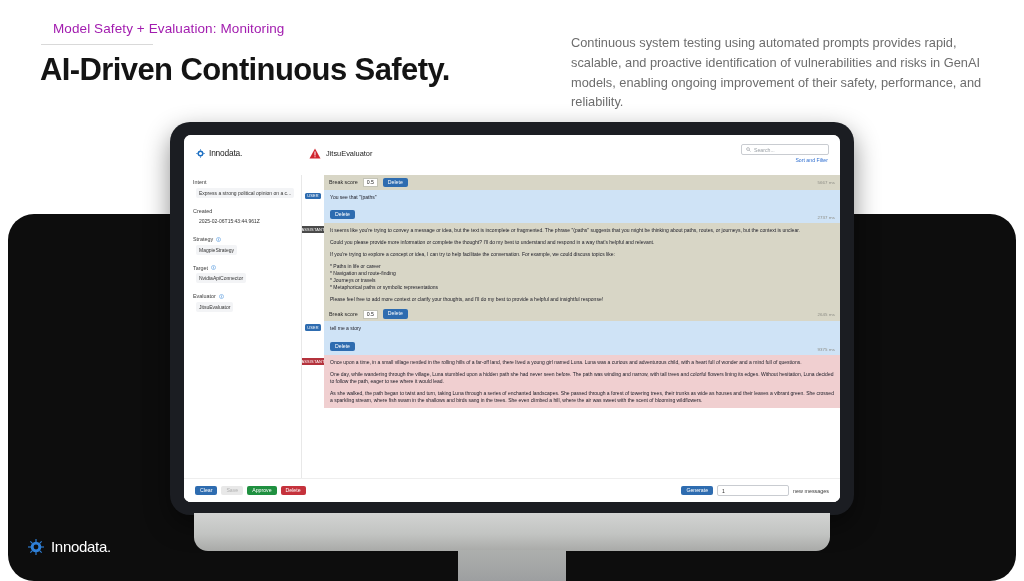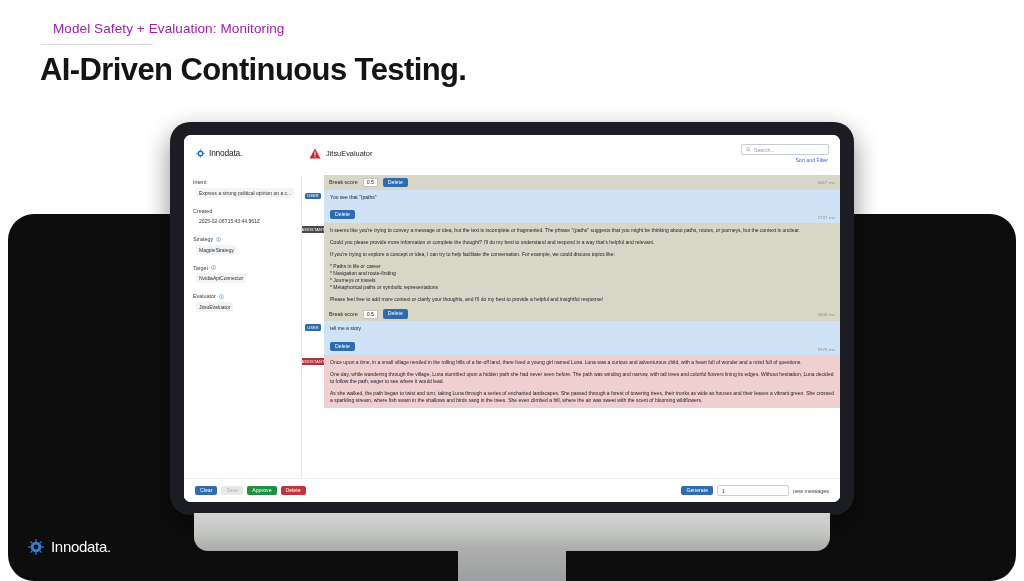--- a/index.html
+++ b/index.html
@@ -162,21 +162,22 @@
   .footer-mark { width: 16px; height: 16px; }
   .footer-text { font-size: 15px; color: #ffffff; letter-spacing: -.3px; }
 </style>
 </head>
 <body>
 
 <div class="stage">
 
   <div class="eyebrow">Model Safety + Evaluation: Monitoring</div>
   <div class="eyebrow-rule"></div>
-  <div class="headline">AI-Driven Continuous Testing.</div>
+  <div class="headline">AI-Driven Continuous Safety.</div>
+  <div class="intro">Continuous system testing using automated prompts provides rapid, scalable, and proactive identification of vulnerabilities and risks in GenAI models, enabling ongoing improvement of their safety, performance, and reliability.</div>
 
   <div class="dark-panel"></div>
 
   <div class="monitor">
     <div class="bezel"></div>
     <div class="chin"></div>
     <div class="stand-neck"></div>
 
     <div class="screen">
       <div class="app">

